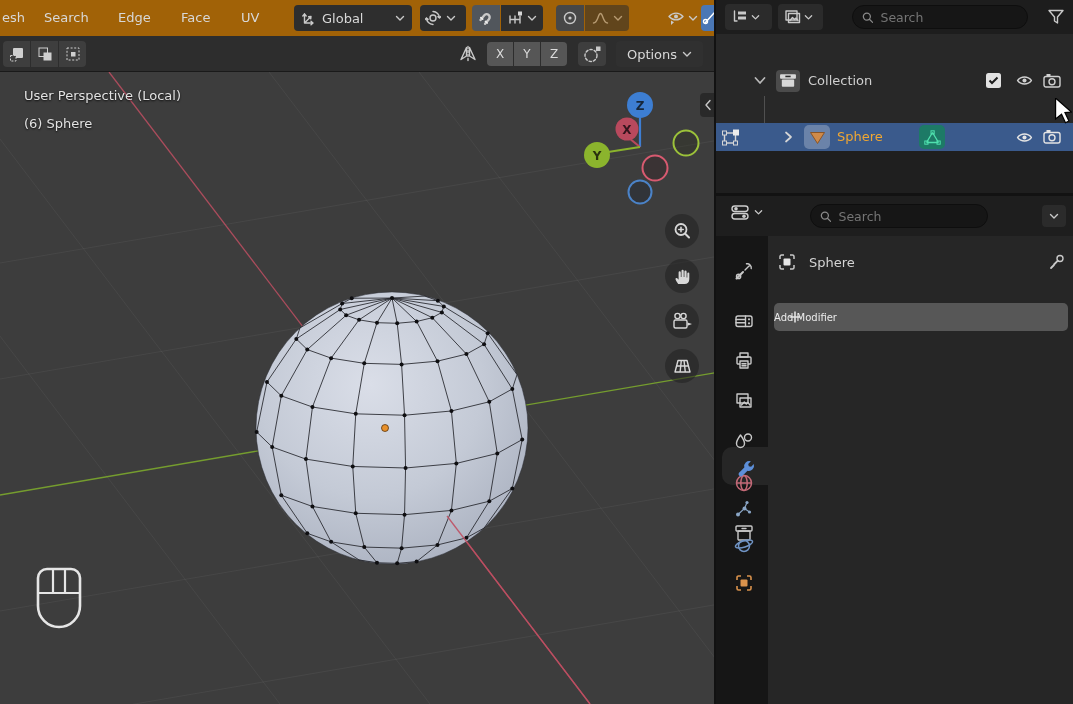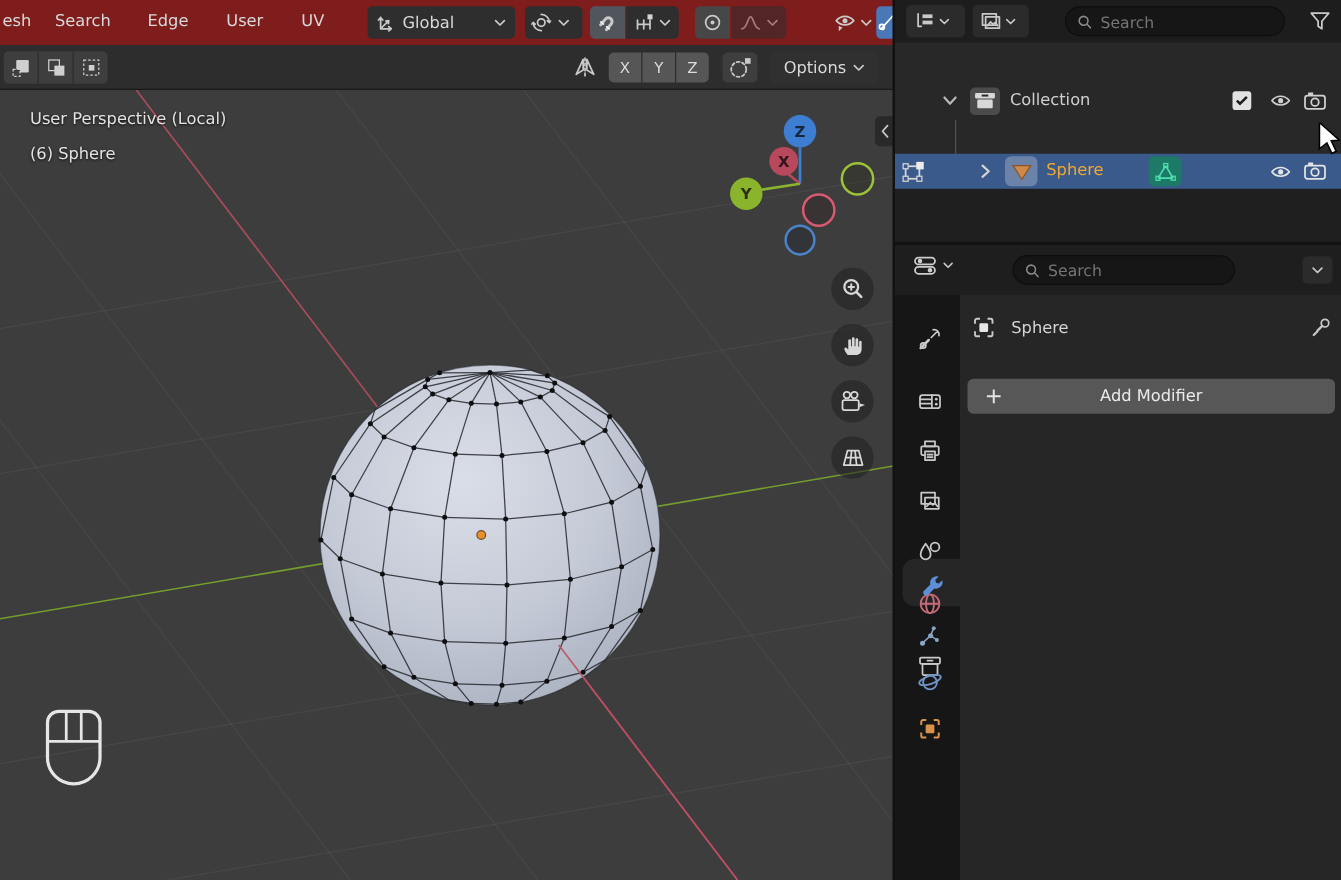--- a/index.html
+++ b/index.html
@@ -22,25 +22,25 @@
 .oltxt{font-size:13px;color:#cfcfcf;line-height:27px}
 .tab{position:absolute;left:16px;width:24px;height:24px;display:flex;align-items:center;justify-content:center}
 .vpbtn{position:absolute;left:665px;width:34px;height:34px;border-radius:50%;background:rgba(33,33,33,.55);display:flex;align-items:center;justify-content:center}
 .overlaytxt{font-size:13px;color:#e2e2e2;text-shadow:0 1px 2px rgba(0,0,0,.85)}
 </style>
 </head>
 <body>
 
 <div id="root">
 
-  <div class="abs" style="left:0;top:0;width:716px;height:36px;background:#7f1d1d;z-index:5">
+  <div class="abs" style="left:0;top:0;width:716px;height:36px;background:#a16207;z-index:5">
     <span class="abs menu" style="left:0;top:0">esh</span>
     <span class="abs menu" style="left:42px;top:0">Search</span>
     <span class="abs menu" style="left:116px;top:0">Edge</span>
-    <span class="abs menu" style="left:179px;top:0">User</span>
+    <span class="abs menu" style="left:179px;top:0">Face</span>
     <span class="abs menu" style="left:239px;top:0">UV</span>
 
     <div class="abs pill" style="left:294px;top:5px;width:118px">
       <svg class="stk" width="16" height="16" viewBox="0 0 16 16">
           <path d="M3.5 13 V4 M3.5 4 l-1.7 2 M3.5 4 l1.7 2 M3.5 13 H12 M12 13 l-2-1.7 M12 13 l-2 1.7 M4.5 12 L10 6.5 M10 6.5 l-2.4.3 M10 6.5 l-.3 2.4"></path>
         </svg>
       <span class="lbl13" style="flex:1">Global</span>
       <svg class="stk" width="10" height="7" viewBox="0 0 10 7">
           <path d="M1.5 1.5 L5 5 L8.5 1.5"></path>
         </svg>
@@ -628,17 +628,17 @@
       <svg class="stk" width="18" height="18" viewBox="0 0 18 18" style="margin-left:auto;margin-right:6px">
           <circle cx="12" cy="5.5" r="3"></circle>
           <path d="M9.8 7.7 L6 11.5 M3 15 L6 12" style="stroke-width:1.8"></path>
         </svg>
     </div>
 
     <div class="abs flex" style="left:58px;top:107px;width:294px;height:28px;background:#575757;border-radius:5px">
       <svg width="14" height="14" viewBox="0 0 14 14" style="margin-left:14px">
           <path d="M7 1.5 V12.5 M1.5 7 H12.5" stroke="#e3e3e3" stroke-width="1.6" fill="none"></path>
         </svg>
-      <span style="font-size:13px;color:#ebebeb;position:absolute;left:0;right:0;text-align:center">Add Modifier</span>
+      <span style="font-size:10px;color:#ebebeb;position:absolute;left:0;right:0;">Add Modifier</span>
     </div>
   </div>
 
 </div>
 
 </body></html>

